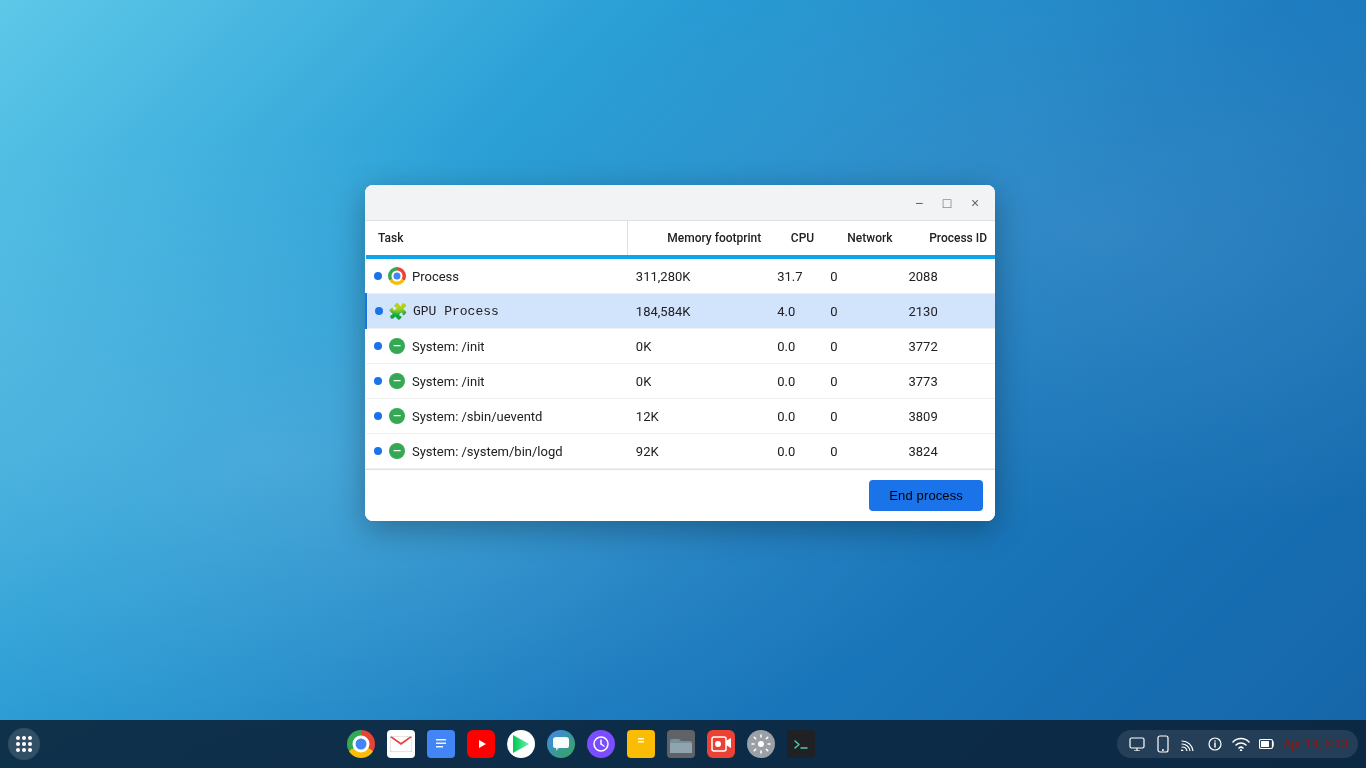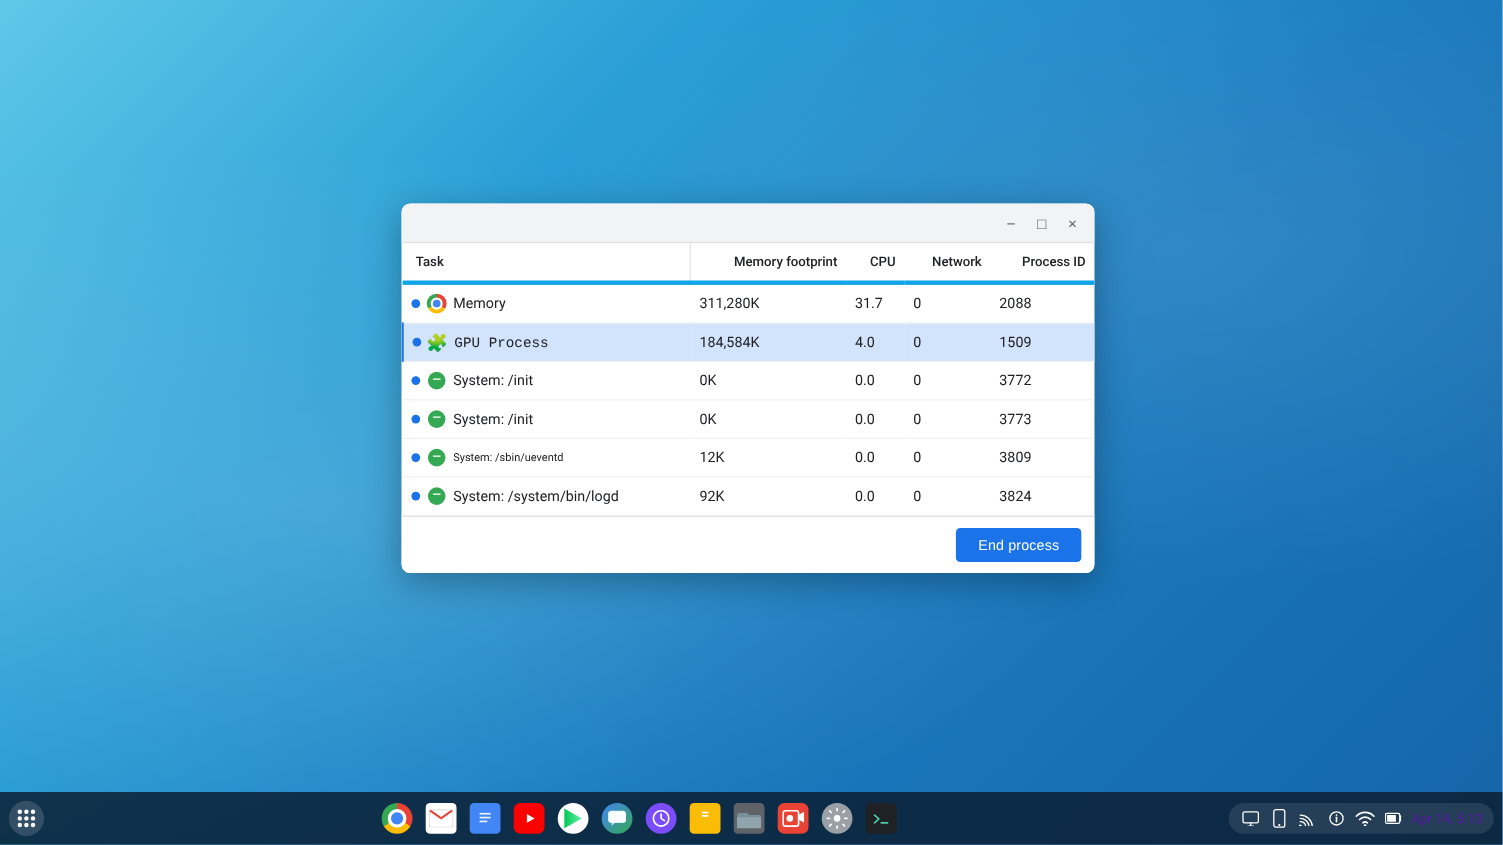--- a/index.html
+++ b/index.html
@@ -186,21 +186,21 @@
     .window-footer {
       display: flex;
       justify-content: flex-end;
       padding: 10px 12px;
       background: #fff;
       border-top: 1px solid #e0e0e0;
     }
 
     .end-process-btn {
       background: #1a73e8;
-      color: #ffffff;
+      color: #000000;
       border: none;
       border-radius: 4px;
       padding: 8px 20px;
       font-size: 13px;
       font-weight: 500;
       cursor: pointer;
       letter-spacing: 0.01em;
     }
 
     
@@ -241,21 +241,21 @@
       height: 20px;
       display: flex;
       align-items: center;
       justify-content: center;
       color: white;
       font-size: 12px;
       cursor: pointer;
     }
 
     .tray-time {
-      color: #4c1d95;
+      color: #7f1d1d;
       font-size: 12px;
       white-space: nowrap;
       font-weight: 500;
     }
 
     
     .app-chrome {
       width: 28px;
       height: 28px;
       border-radius: 50%;
@@ -440,42 +440,42 @@
         </tr>
       </thead>
       <tbody id="table-body">
       <tr>
             <td style="min-width: 200px;">
               <div class="task-cell">
                 <span class="status-dot"></span>
                 <span class="task-icon">
                   <div class="chrome-icon"></div>
                 </span>
-                <span style="font-size: 13px;">Memory</span>
+                <span style="font-size: 13px;">Process</span>
               </div>
             </td>
             <td>311,280K</td>
             <td>31.7</td>
             <td>0</td>
             <td>2088</td>
           </tr>
           <tr class="selected-row">
             <td style="min-width: 200px;">
               <div class="task-cell">
                 <span class="status-dot"></span>
                 <span class="task-icon">
                   <span class="puzzle-icon">🧩</span>
                 </span>
                 <span style="font-size: 13px; font-family: Liberation Mono, monospace;">GPU Process</span>
               </div>
             </td>
             <td>184,584K</td>
             <td>4.0</td>
             <td>0</td>
-            <td>1509</td>
+            <td>2130</td>
           </tr>
           <tr>
             <td style="min-width: 200px;">
               <div class="task-cell">
                 <span class="status-dot"></span>
                 <span class="task-icon">
                   <div class="system-icon"></div>
                 </span>
                 <span style="font-size: 13px;">System: /init</span>
               </div>
@@ -500,21 +500,21 @@
             <td>0</td>
             <td>3773</td>
           </tr>
           <tr>
             <td style="min-width: 200px;">
               <div class="task-cell">
                 <span class="status-dot"></span>
                 <span class="task-icon">
                   <div class="system-icon"></div>
                 </span>
-                <span style="font-size: 10px;">System: /sbin/ueventd</span>
+                <span style="font-size: 13px;">System: /sbin/ueventd</span>
               </div>
             </td>
             <td>12K</td>
             <td>0.0</td>
             <td>0</td>
             <td>3809</td>
           </tr>
           <tr>
             <td style="min-width: 200px; text-align: right;">
               <div class="task-cell">

